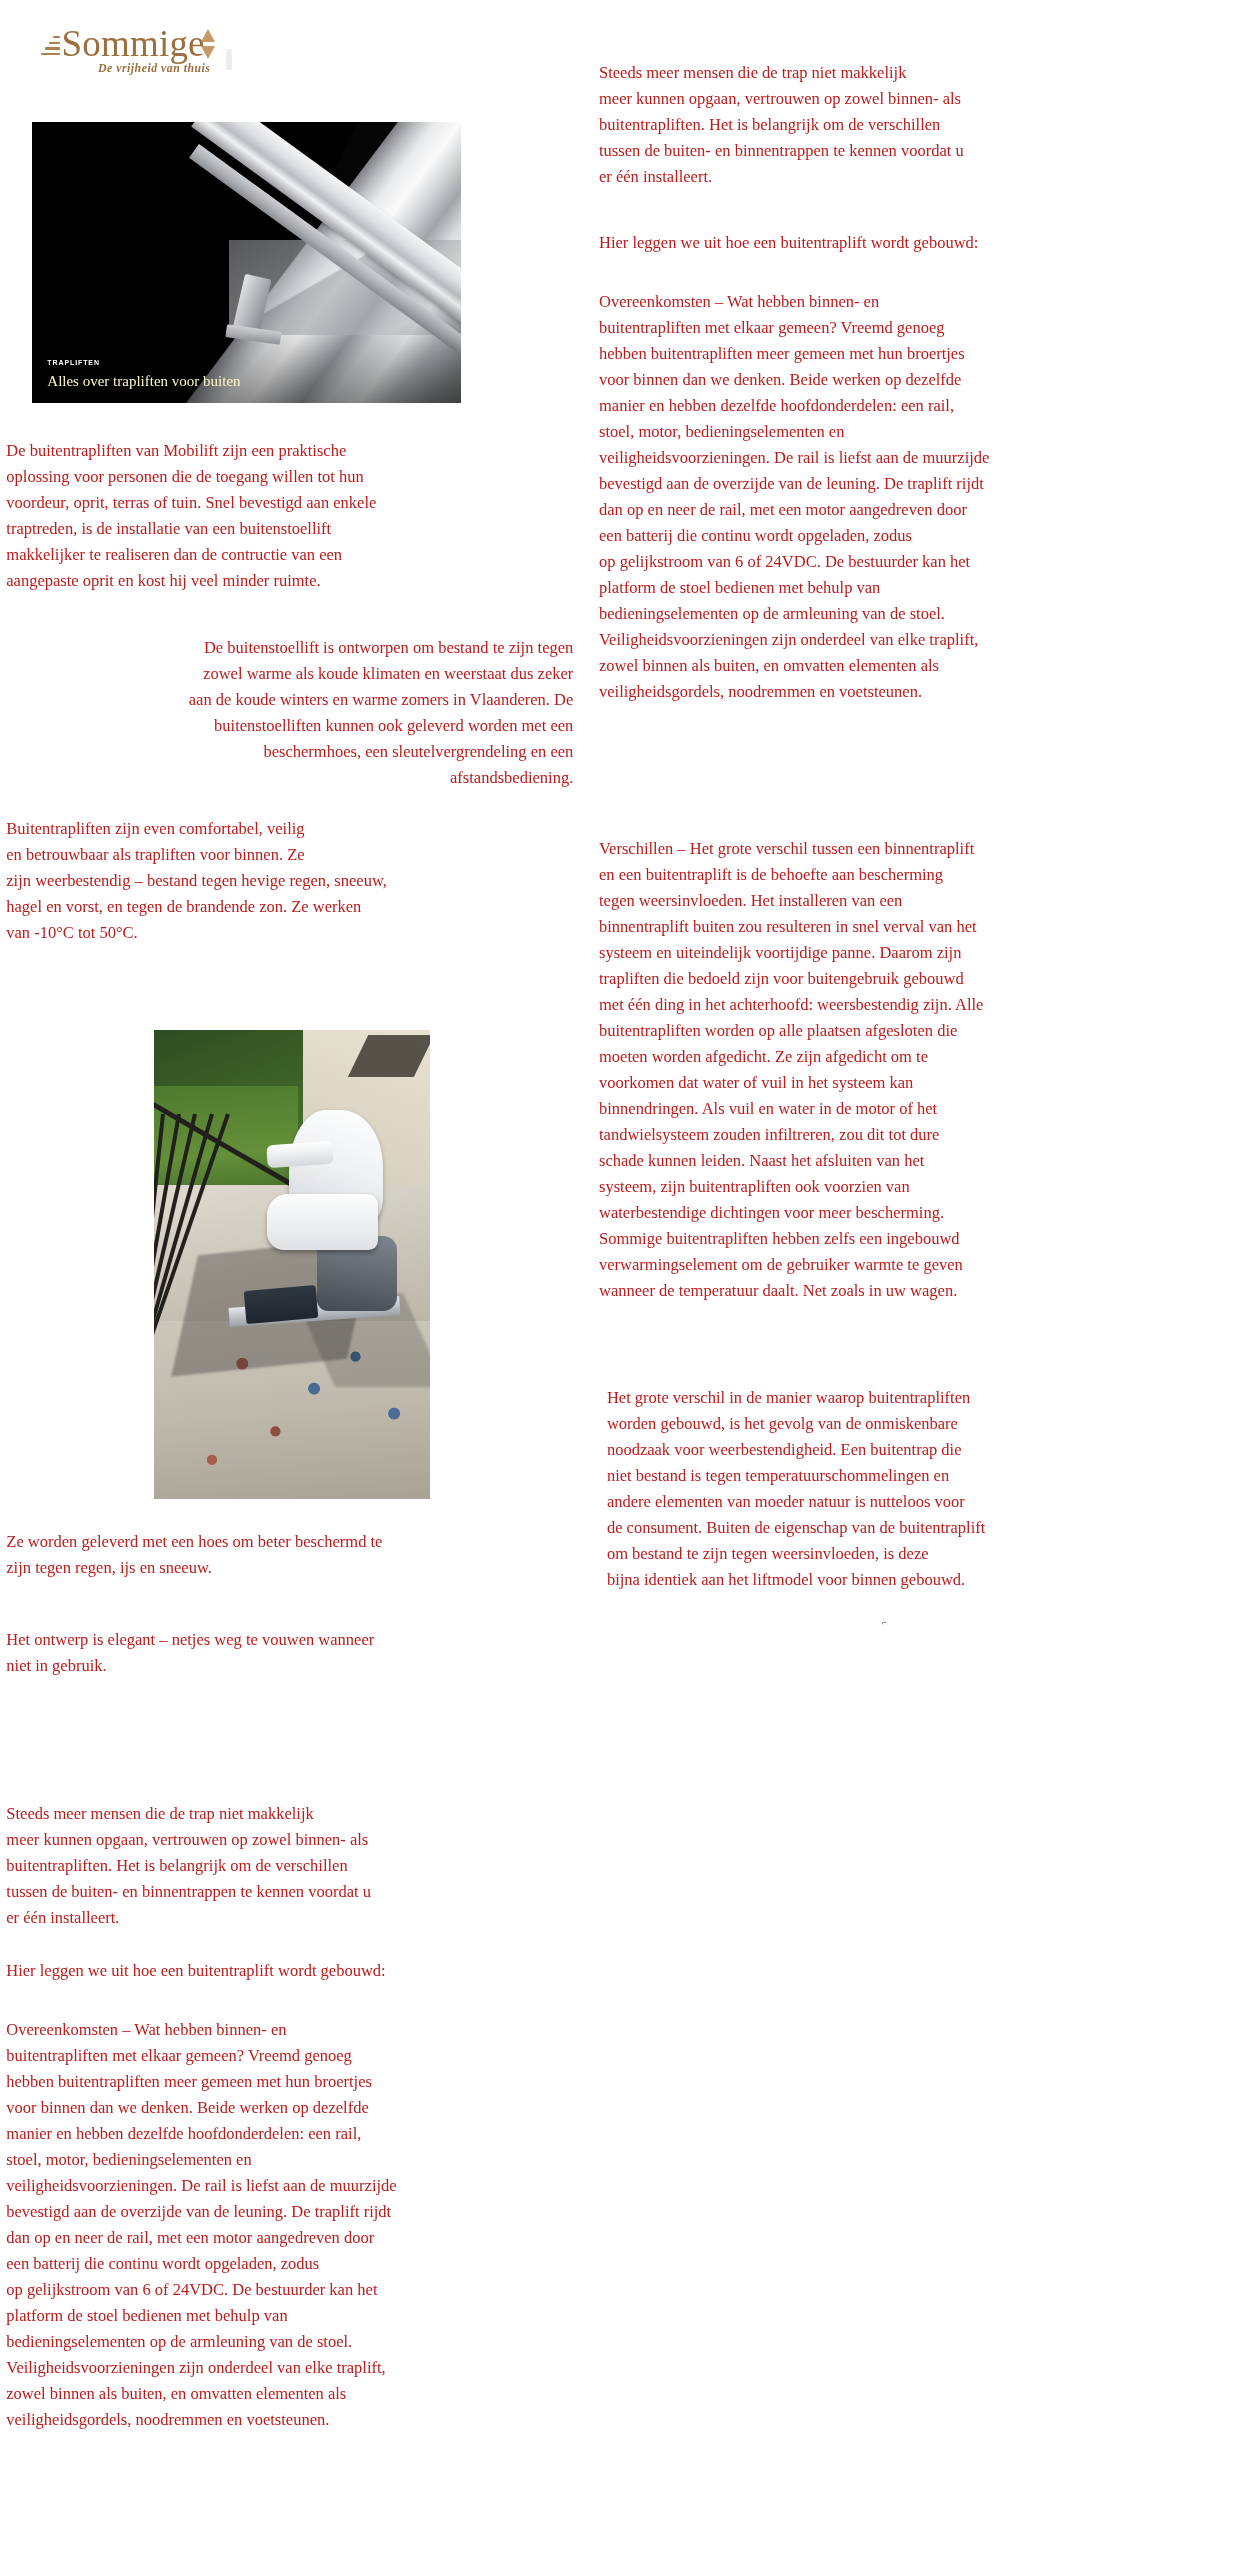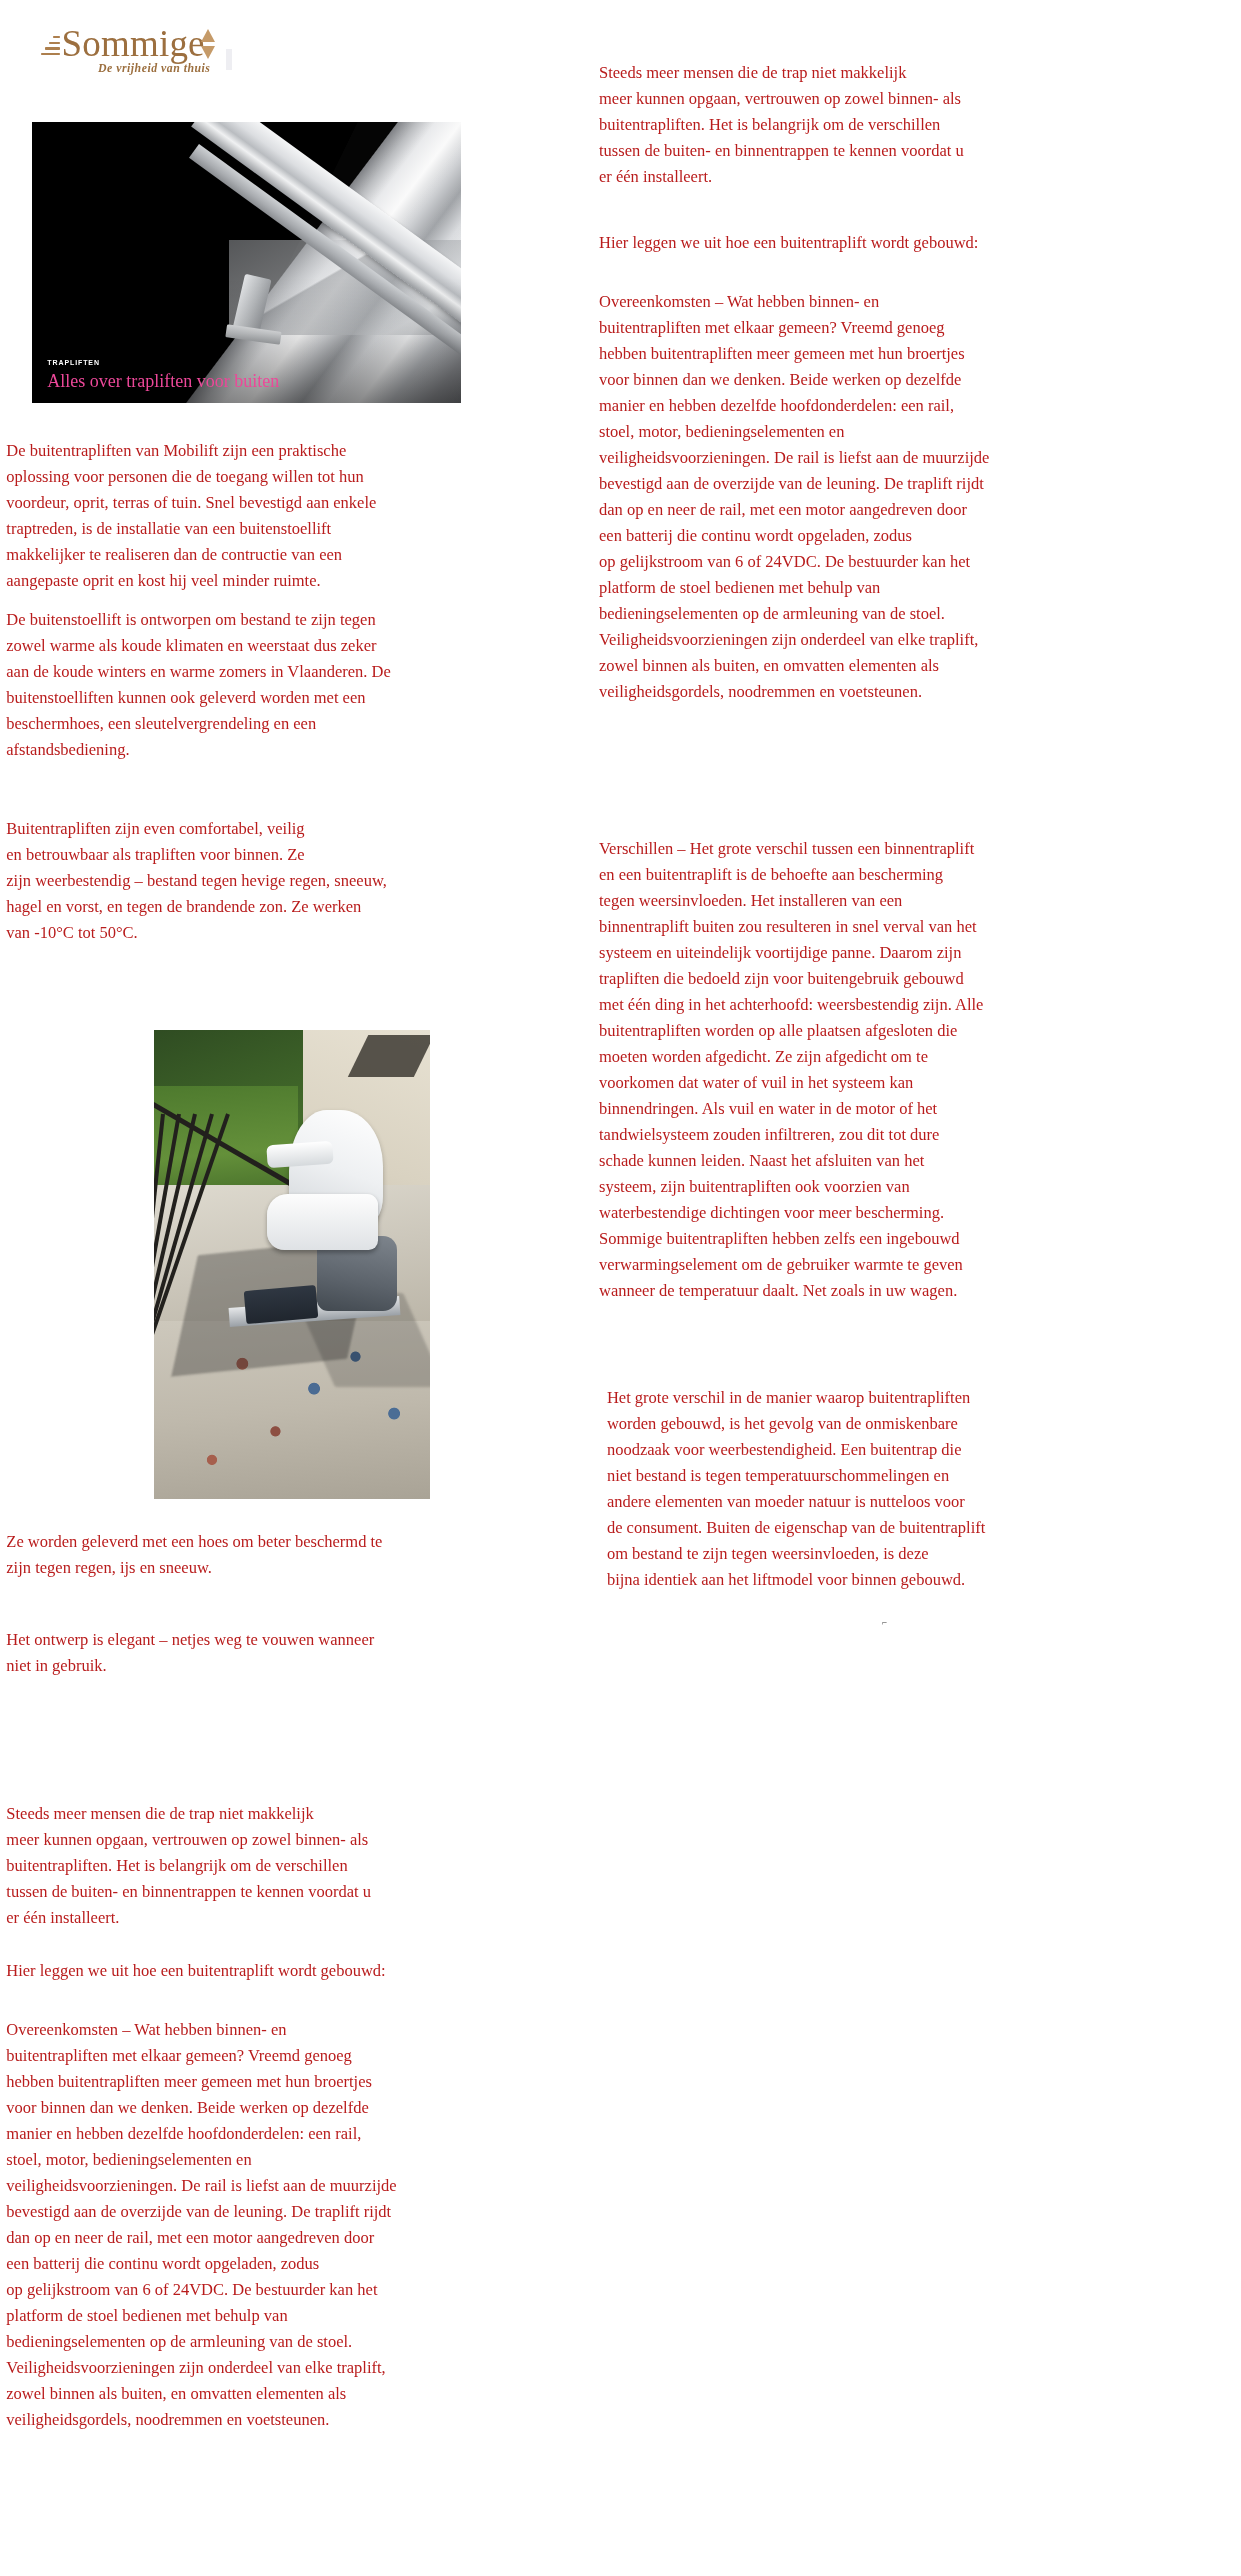--- a/index.html
+++ b/index.html
@@ -183,23 +183,23 @@
   .hero-eyebrow {
     font-family: "Liberation Sans", "DejaVu Sans", sans-serif;
     font-size: 7px;
     font-weight: bold;
     letter-spacing: 0.9px;
     color: #ffffff;
     margin-bottom: 3.9px;
   }
   .hero-title {
     font-family: "Liberation Serif", "DejaVu Serif", serif;
-    font-size: 18px;
+    font-size: 15px;
     line-height: 23.6px;
-    color: #ec4899;
+    color: #fef9c3;
   }
 
   
   .para {
     font-family: "Liberation Serif", "DejaVu Serif", serif;
     font-size: 16.5px;
     line-height: 26px;
     color: #b91c1c;
     white-space: pre-line;
   }
@@ -372,21 +372,21 @@
       <div class="hero-title">Alles over trapliften voor buiten</div>
     </div>
   </div>
 
   <p class="para" style="top:421px;">De buitentrapliften van Mobilift zijn een praktische
 oplossing voor personen die de toegang willen tot hun
 voordeur, oprit, terras of tuin. Snel bevestigd aan enkele
 traptreden, is de installatie van een buitenstoellift
 makkelijker te realiseren dan de contructie van een
 aangepaste oprit en kost hij veel minder ruimte.</p>
-  <p class="para" style="top:590px;">De buitenstoellift is ontworpen om bestand te zijn tegen
+  <p class="para" style="top:618px;text-align:right;">De buitenstoellift is ontworpen om bestand te zijn tegen
 zowel warme als koude klimaten en weerstaat dus zeker
 aan de koude winters en warme zomers in Vlaanderen. De
 buitenstoelliften kunnen ook geleverd worden met een
 beschermhoes, een sleutelvergrendeling en een
 afstandsbediening.</p>
   <p class="para" style="top:799px;">Buitentrapliften zijn even comfortabel, veilig
 en betrouwbaar als trapliften voor binnen. Ze
 zijn weerbestendig – bestand tegen hevige regen, sneeuw,
 hagel en vorst, en tegen de brandende zon. Ze werken
 van -10°C tot 50°C.</p>

